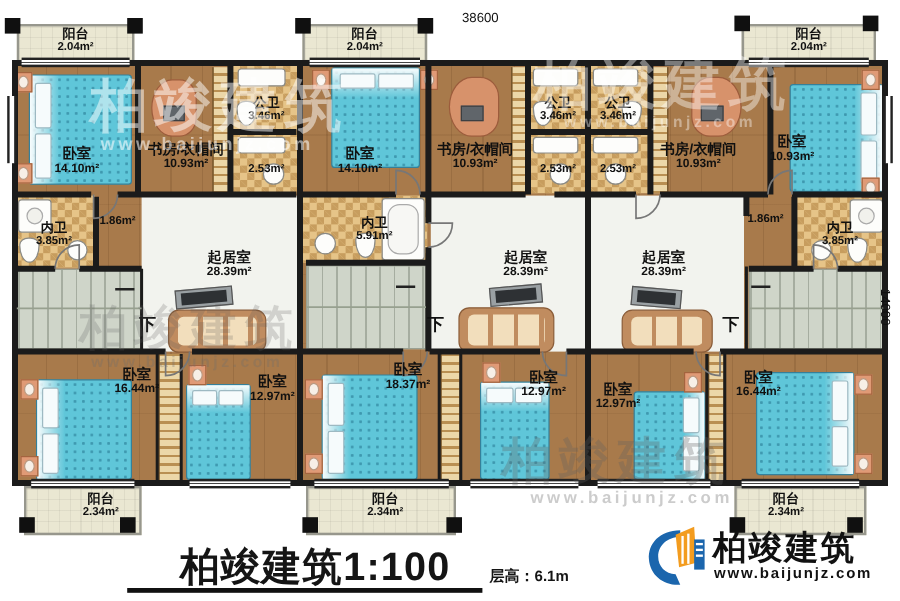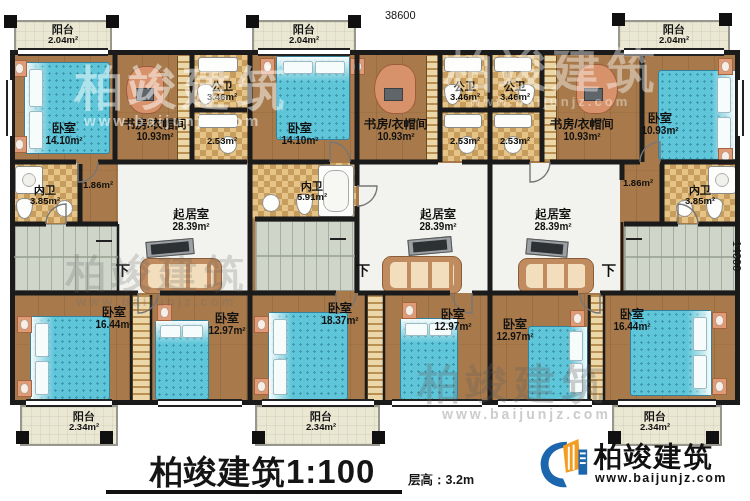--- a/index.html
+++ b/index.html
@@ -370,21 +370,21 @@
   <div class="abs wm wmu" style="left:84px;top:112px;font-size:15px;color:rgba(255,255,255,.55);">www.baijunjz.com</div>
   <div class="abs wm" style="left:445px;top:38px;font-size:48px;color:rgba(255,255,255,.42);">柏竣建筑</div>
   <div class="abs wm wmu" style="left:470px;top:94px;font-size:13px;color:rgba(255,255,255,.4);">www.baijunjz.com</div>
   <div class="abs wm" style="left:66px;top:246px;font-size:40px;color:rgba(90,90,90,.22);">柏竣建筑</div>
   <div class="abs wm wmu" style="left:76px;top:294px;font-size:13px;color:rgba(110,110,110,.3);">www.baijunjz.com</div>
   <div class="abs wm" style="left:418px;top:356px;font-size:42px;color:rgba(95,95,95,.3);">柏竣建筑</div>
   <div class="abs wm wmu" style="left:442px;top:406px;font-size:14px;color:rgba(110,110,110,.35);">www.baijunjz.com</div>
 
   <div class="abs title" style="left:150px;top:450px;"><span>柏竣建筑</span><span>1:100</span></div>
   <div class="abs uline" style="left:106px;top:490px;width:296px;height:3.5px;"></div>
-  <div class="abs info" style="left:408px;top:472px;"><span>层高：</span><span>3.2m</span></div>
+  <div class="abs info" style="left:408px;top:472px;"><span>层高：</span><span>6.1m</span></div>
   <svg class="abs" style="left:534px;top:434px;z-index:7;" width="58" height="62" viewBox="0 0 60 64">
     <path d="M34 8 C16 8 6 20 7 33 C8 47 20 56 34 55 L30 46 C21 46 15 39 15 31 C15 21 23 14 34 14 Z" fill="#1b66ad"></path>
     <path d="M30 12 L46 5 L48 36 L33 40 Z" fill="#f39c1f"></path>
     <rect x="46" y="16" width="9" height="26" fill="#1b66ad"></rect>
     <g fill="#ffffff">
       <rect x="35" y="13" width="2" height="24"></rect>
         <rect x="40" y="11" width="2" height="26"></rect>
       <rect x="47.5" y="19" width="6" height="2"></rect>
         <rect x="47.5" y="24" width="6" height="2"></rect>
         <rect x="47.5" y="29" width="6" height="2"></rect>

